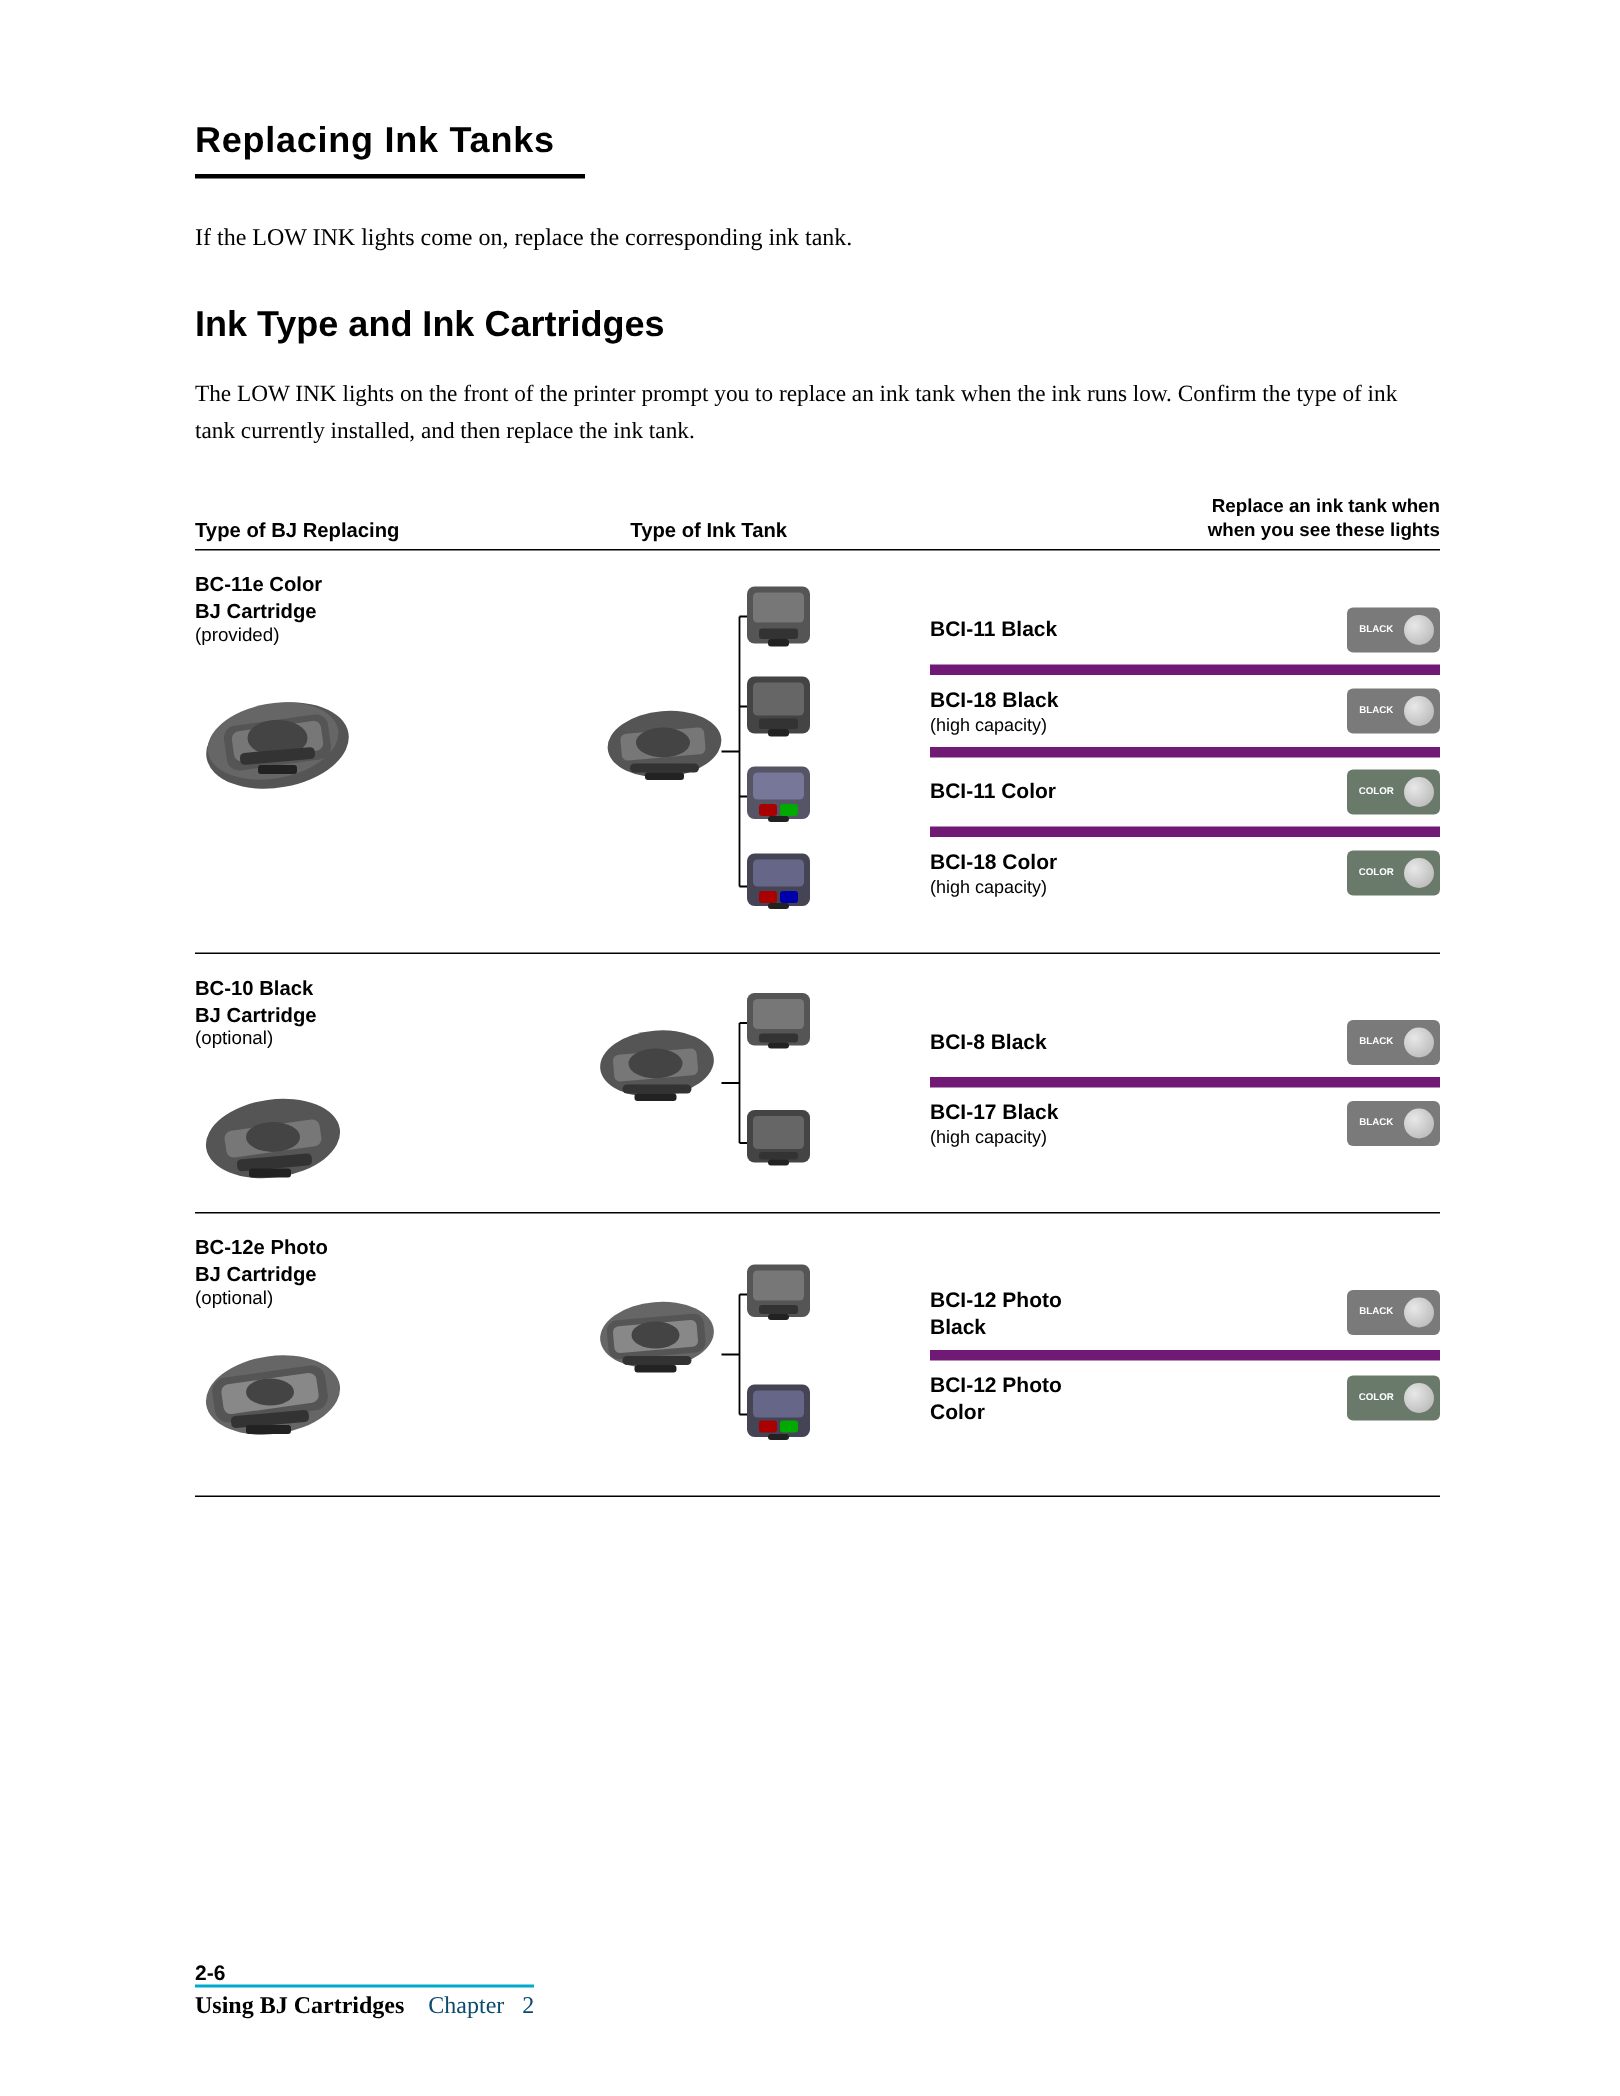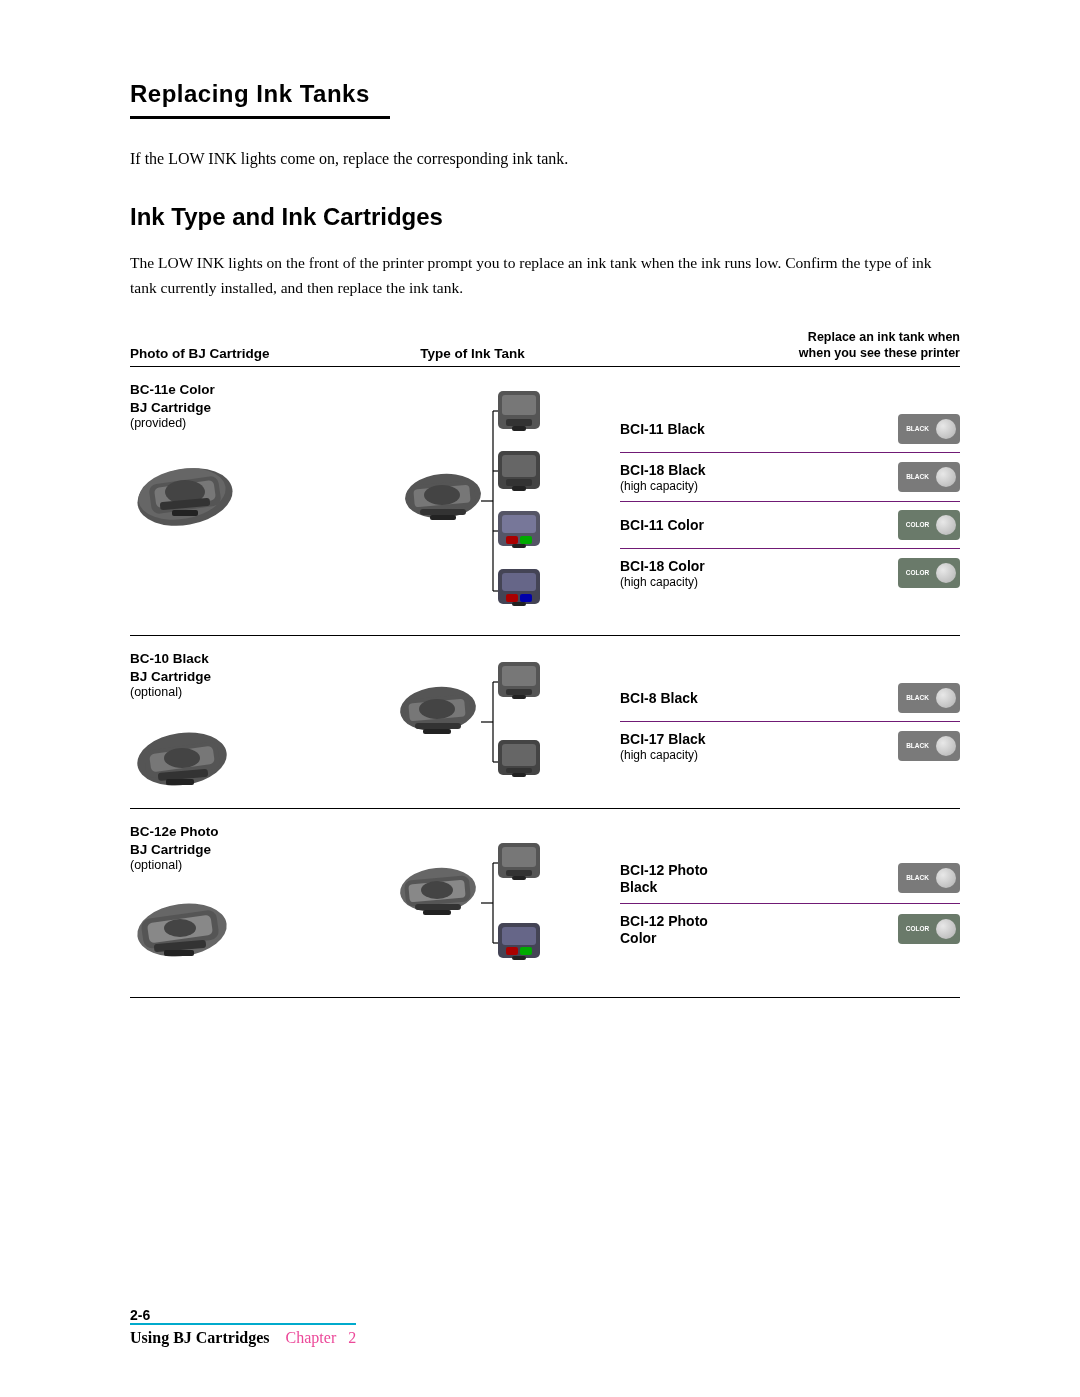--- a/index.html
+++ b/index.html
@@ -72,21 +72,21 @@
       font-size: 14px;
       font-family: Arial, Helvetica, sans-serif;
       font-weight: bold;
     }
 
     .footer-section-name {
       font-weight: bold;
     }
 
     .footer-chapter-label {
-      color: #ec4899;
+      color: #0c4a6e;
     }
 
     .footer-right-block {
       text-align: right;
     }
 
     .section-row {
       display: flex;
       border-bottom: 1.5px solid #000;
       padding: 14px 0;
@@ -128,21 +128,21 @@
       flex-direction: column;
       justify-content: center;
       gap: 0px;
     }
 
     .right-entry {
       display: flex;
       align-items: center;
       justify-content: space-between;
       padding: 8px 0;
-      border-bottom: 1px solid #701a75;
+      border-bottom: 7px solid #701a75;
     }
 
     .right-entry:last-child {
       border-bottom: none;
     }
 
     .entry-name-block {
       font-family: Arial, Helvetica, sans-serif;
     }
 
@@ -210,25 +210,25 @@
   <h1 class="page-title">Replacing Ink Tanks</h1>
   <hr class="title-rule">
 
   <p class="intro-text">If the LOW INK lights come on, replace the corresponding ink tank.</p>
 
   <h2 class="section-title">Ink Type and Ink Cartridges</h2>
 
   <p class="body-text">The LOW INK lights on the front of the printer prompt you to replace an ink tank when the ink runs low. Confirm the type of ink tank currently installed, and then replace the ink tank.</p>
 
   <div class="col-headers">
-    <div class="col-h1">Photo of BJ Cartridge</div>
+    <div class="col-h1">Type of BJ Replacing</div>
     <div class="col-h2">Type of Ink Tank</div>
     <div class="col-h3">
       <span>Replace an ink tank when</span><br>
-      <span>when you see these printer</span>
+      <span>when you see these lights</span>
     </div>
   </div>
 
   <div class="section-row">
     <div class="left-col">
       <div class="name-bold">BC-11e Color</div>
       <div class="name-bold">BJ Cartridge</div>
       <div class="name-optional">(provided)</div>
 
       <div style="margin-top:12px;">

